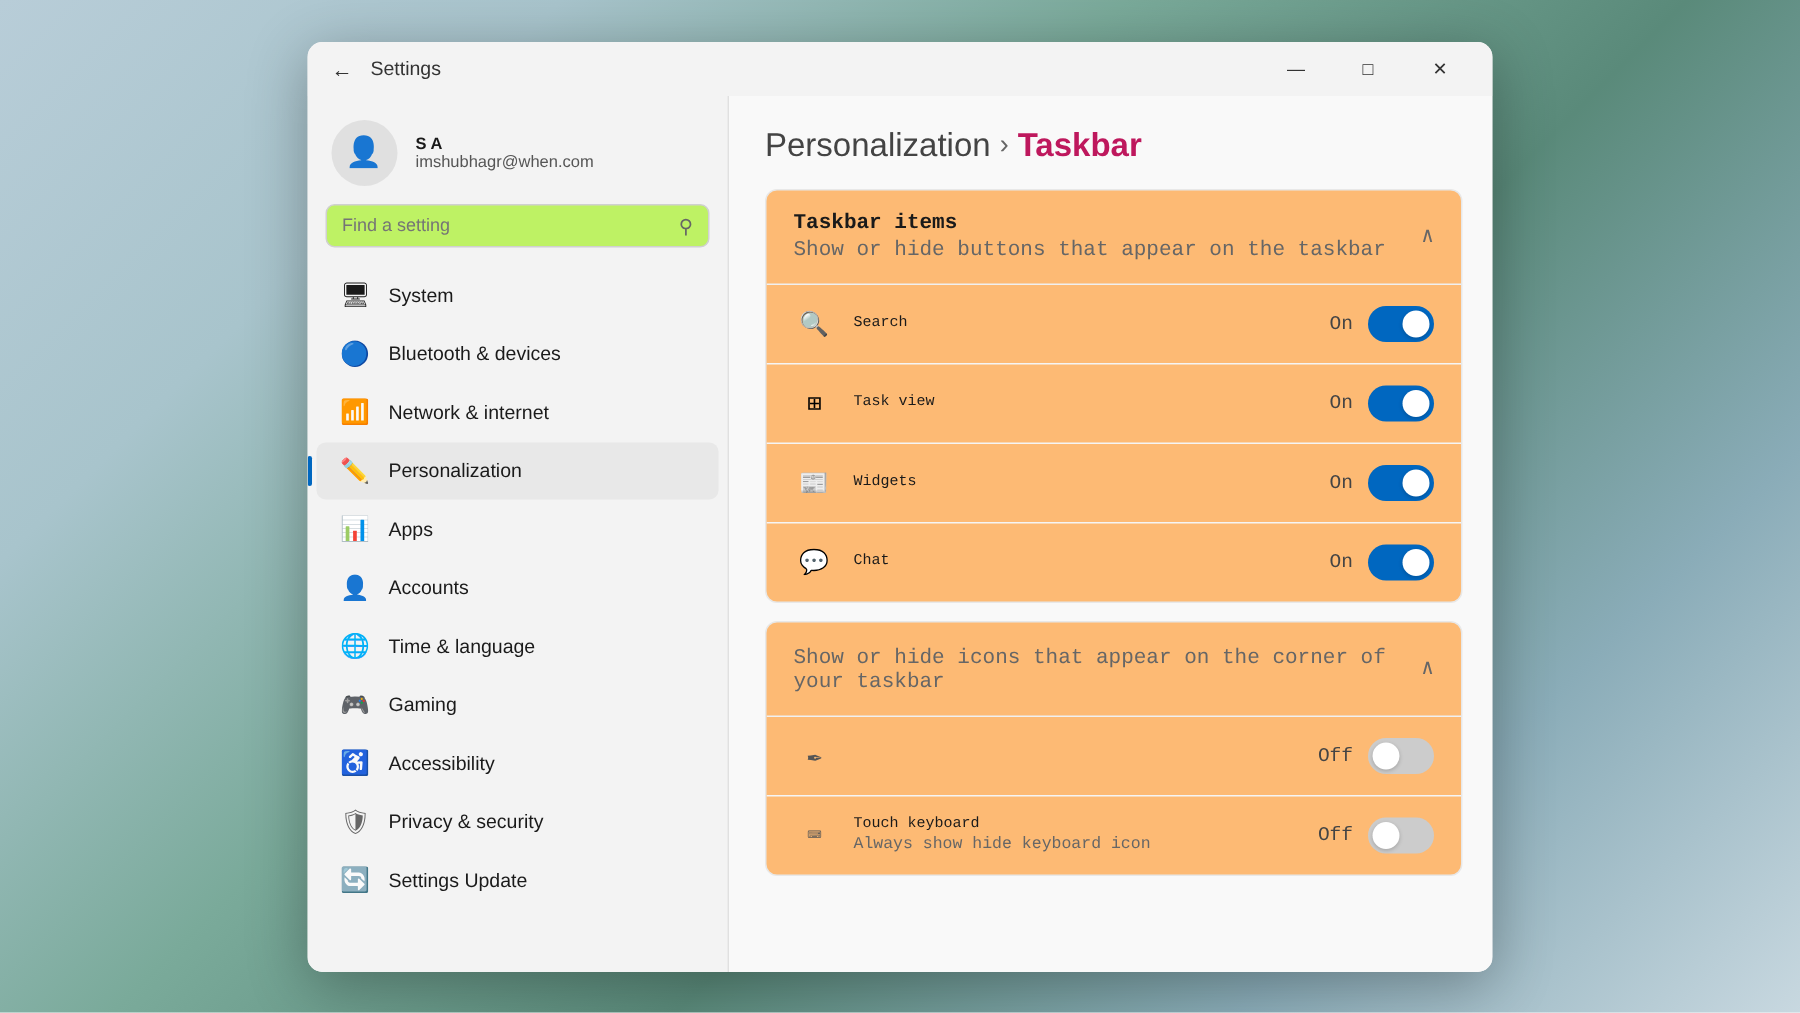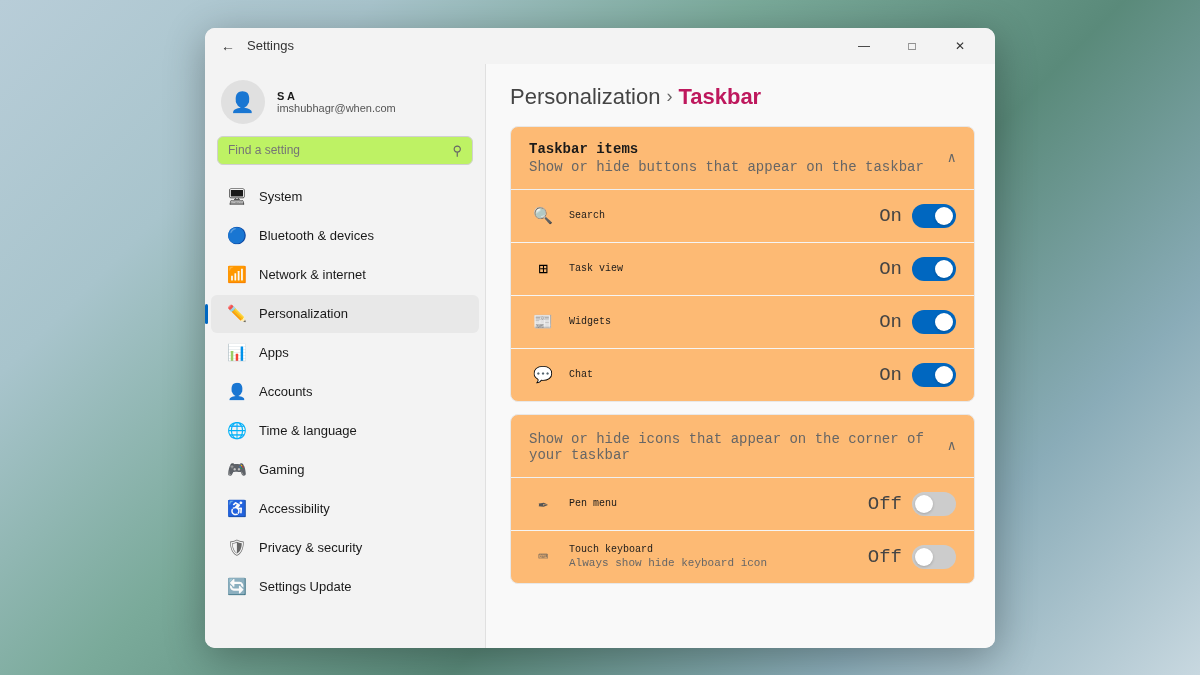--- a/index.html
+++ b/index.html
@@ -299,21 +299,21 @@
       color: #1a1a1a;
     }
 
     .setting-sublabel {
       font-size: 11px;
       color: #666;
       margin-top: 2px;
     }
 
     .setting-status {
-      font-size: 19px;
+      font-size: 13px;
       color: #444;
       margin-right: 10px;
     }
 
     
     .toggle {
       width: 44px;
       height: 24px;
       border-radius: 12px;
       border: none;
@@ -485,21 +485,20 @@
         <div class="section-header">
           <div class="section-header-info">
             <div class="section-subtitle">Show or hide icons that appear on the corner of your taskbar</div>
           </div>
           <span class="chevron-icon">∧</span>
         </div>
 
         <div class="setting-row">
           <div class="setting-icon" style="color:#555;">✒</div>
           <div class="setting-info">
-            <div class="setting-label">Pen menu</div>
           </div>
           <span class="setting-status">Off</span>
           <button class="toggle off"></button>
         </div>
 
         <div class="setting-row">
           <div class="setting-icon" style="color:#555;">⌨</div>
           <div class="setting-info">
             <div class="setting-label">Touch keyboard</div>
             <div class="setting-sublabel">Always show hide keyboard icon</div>

